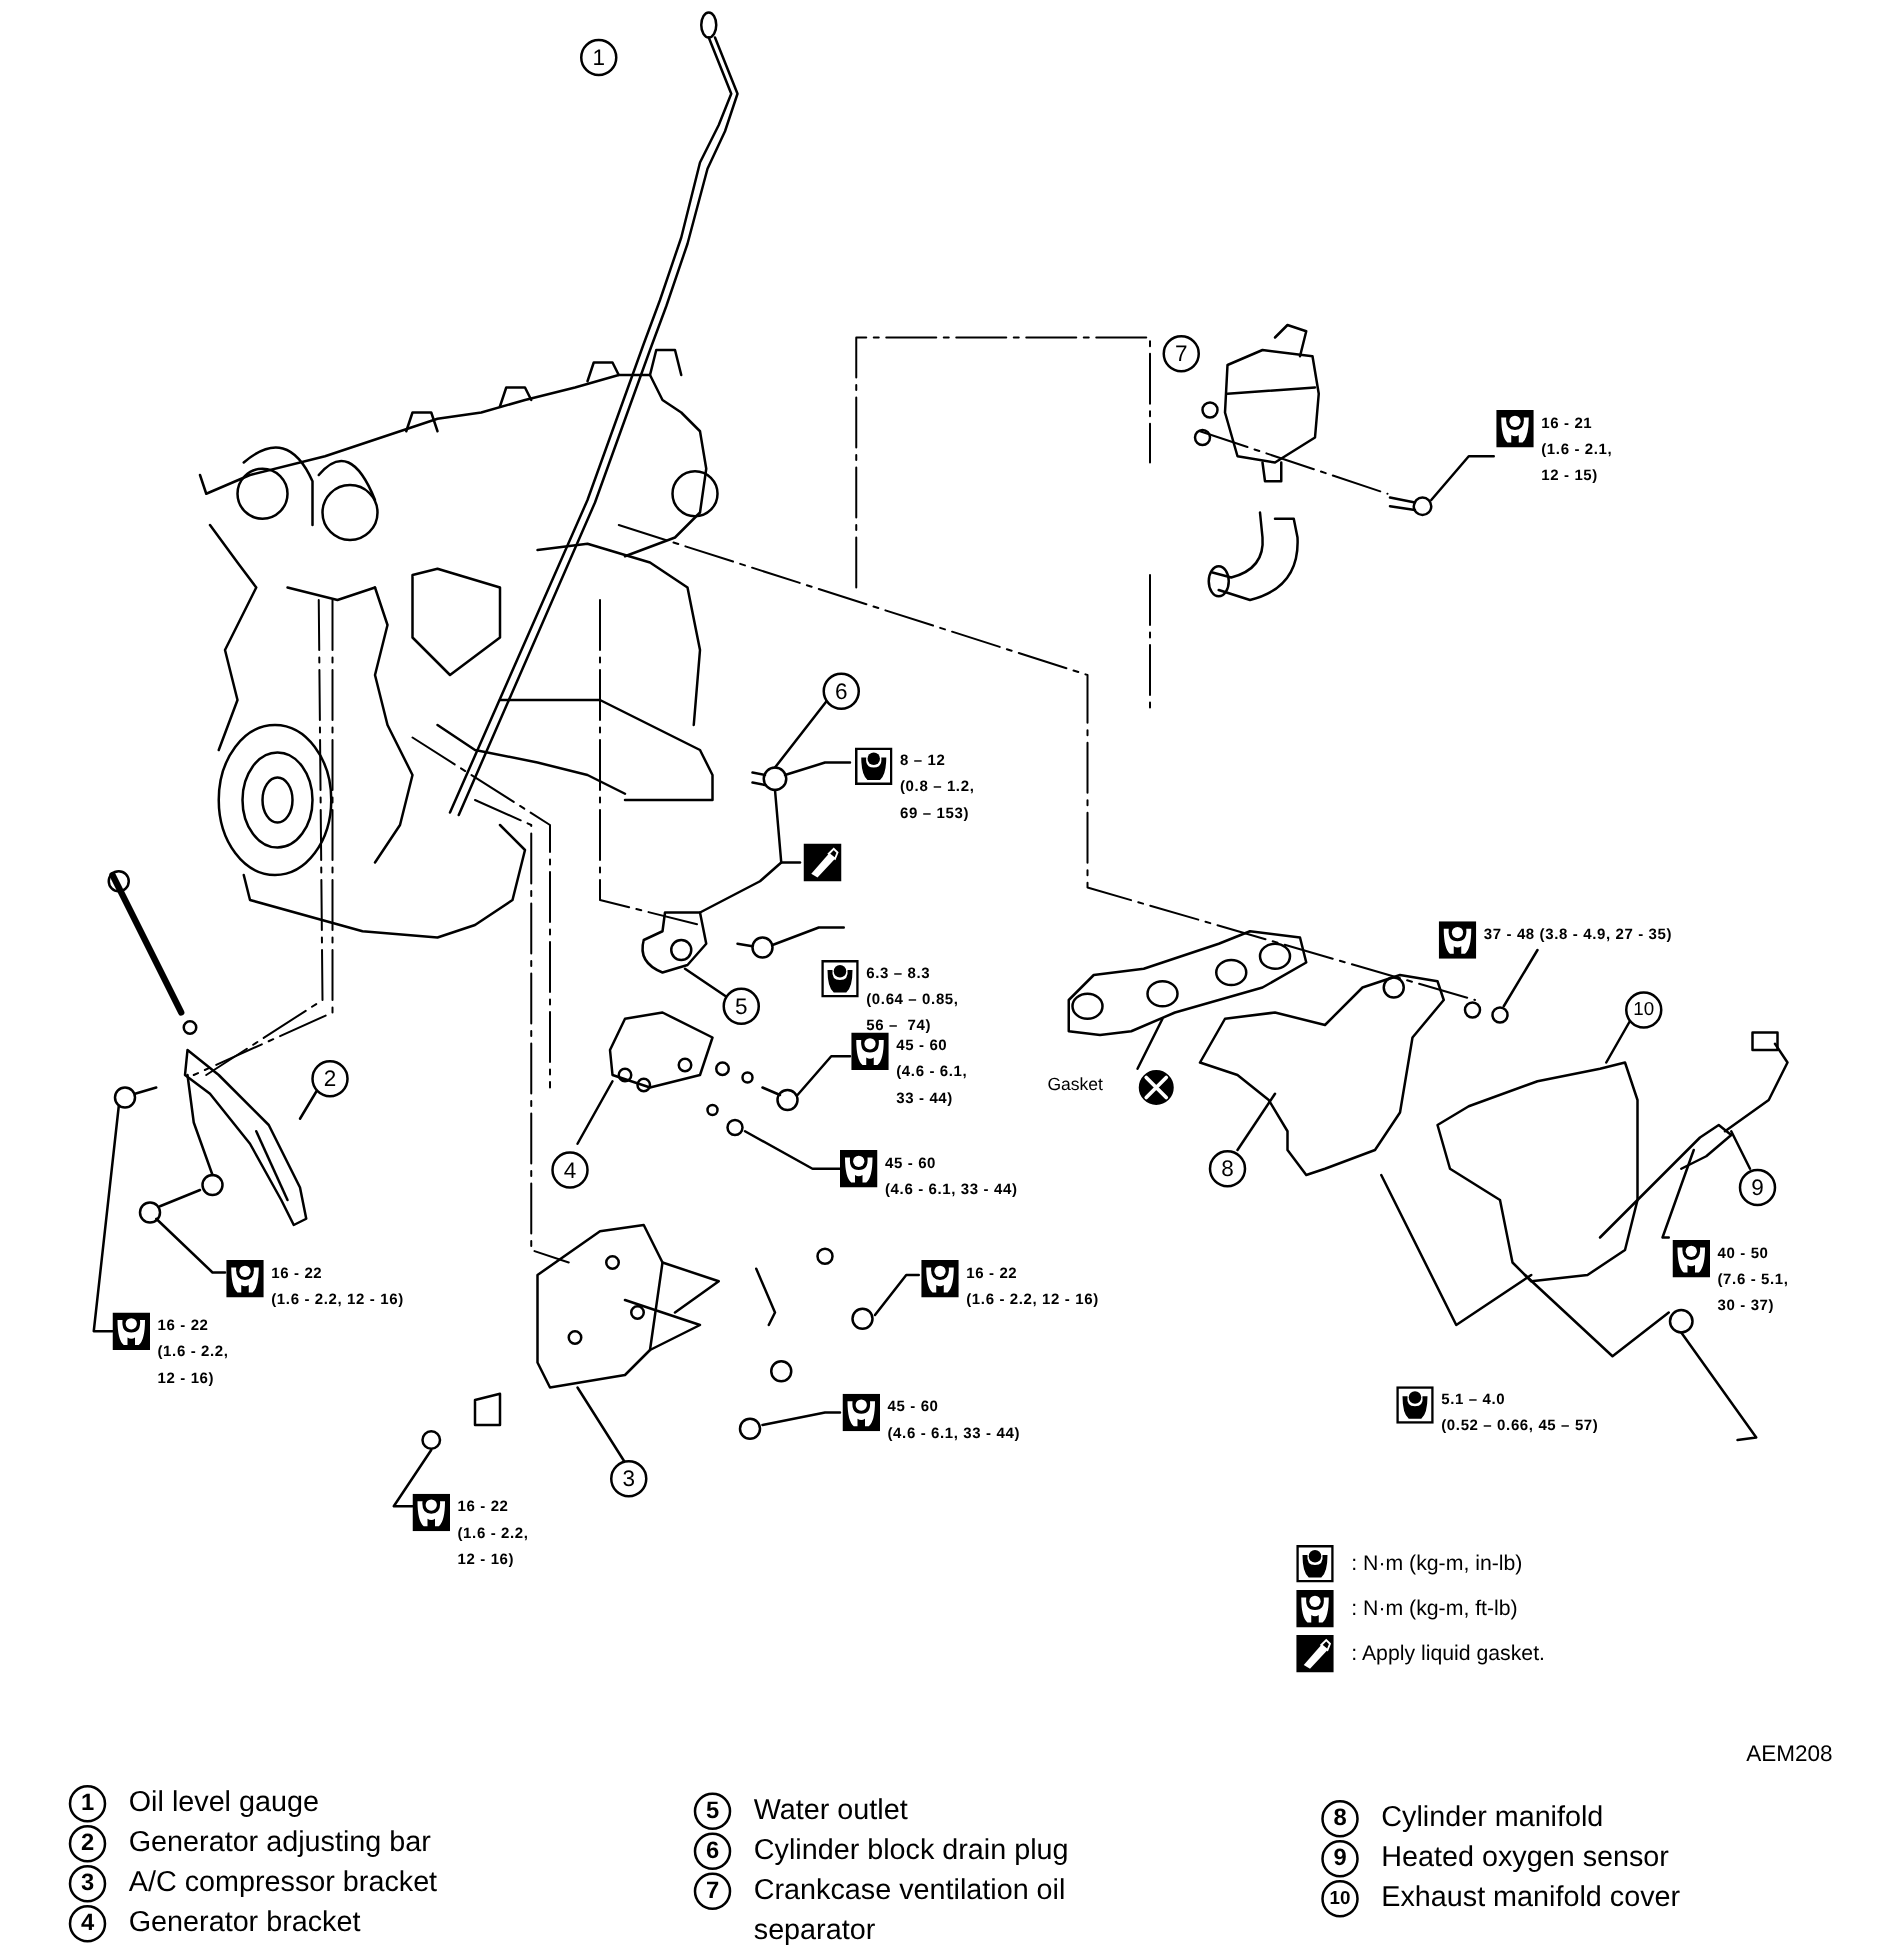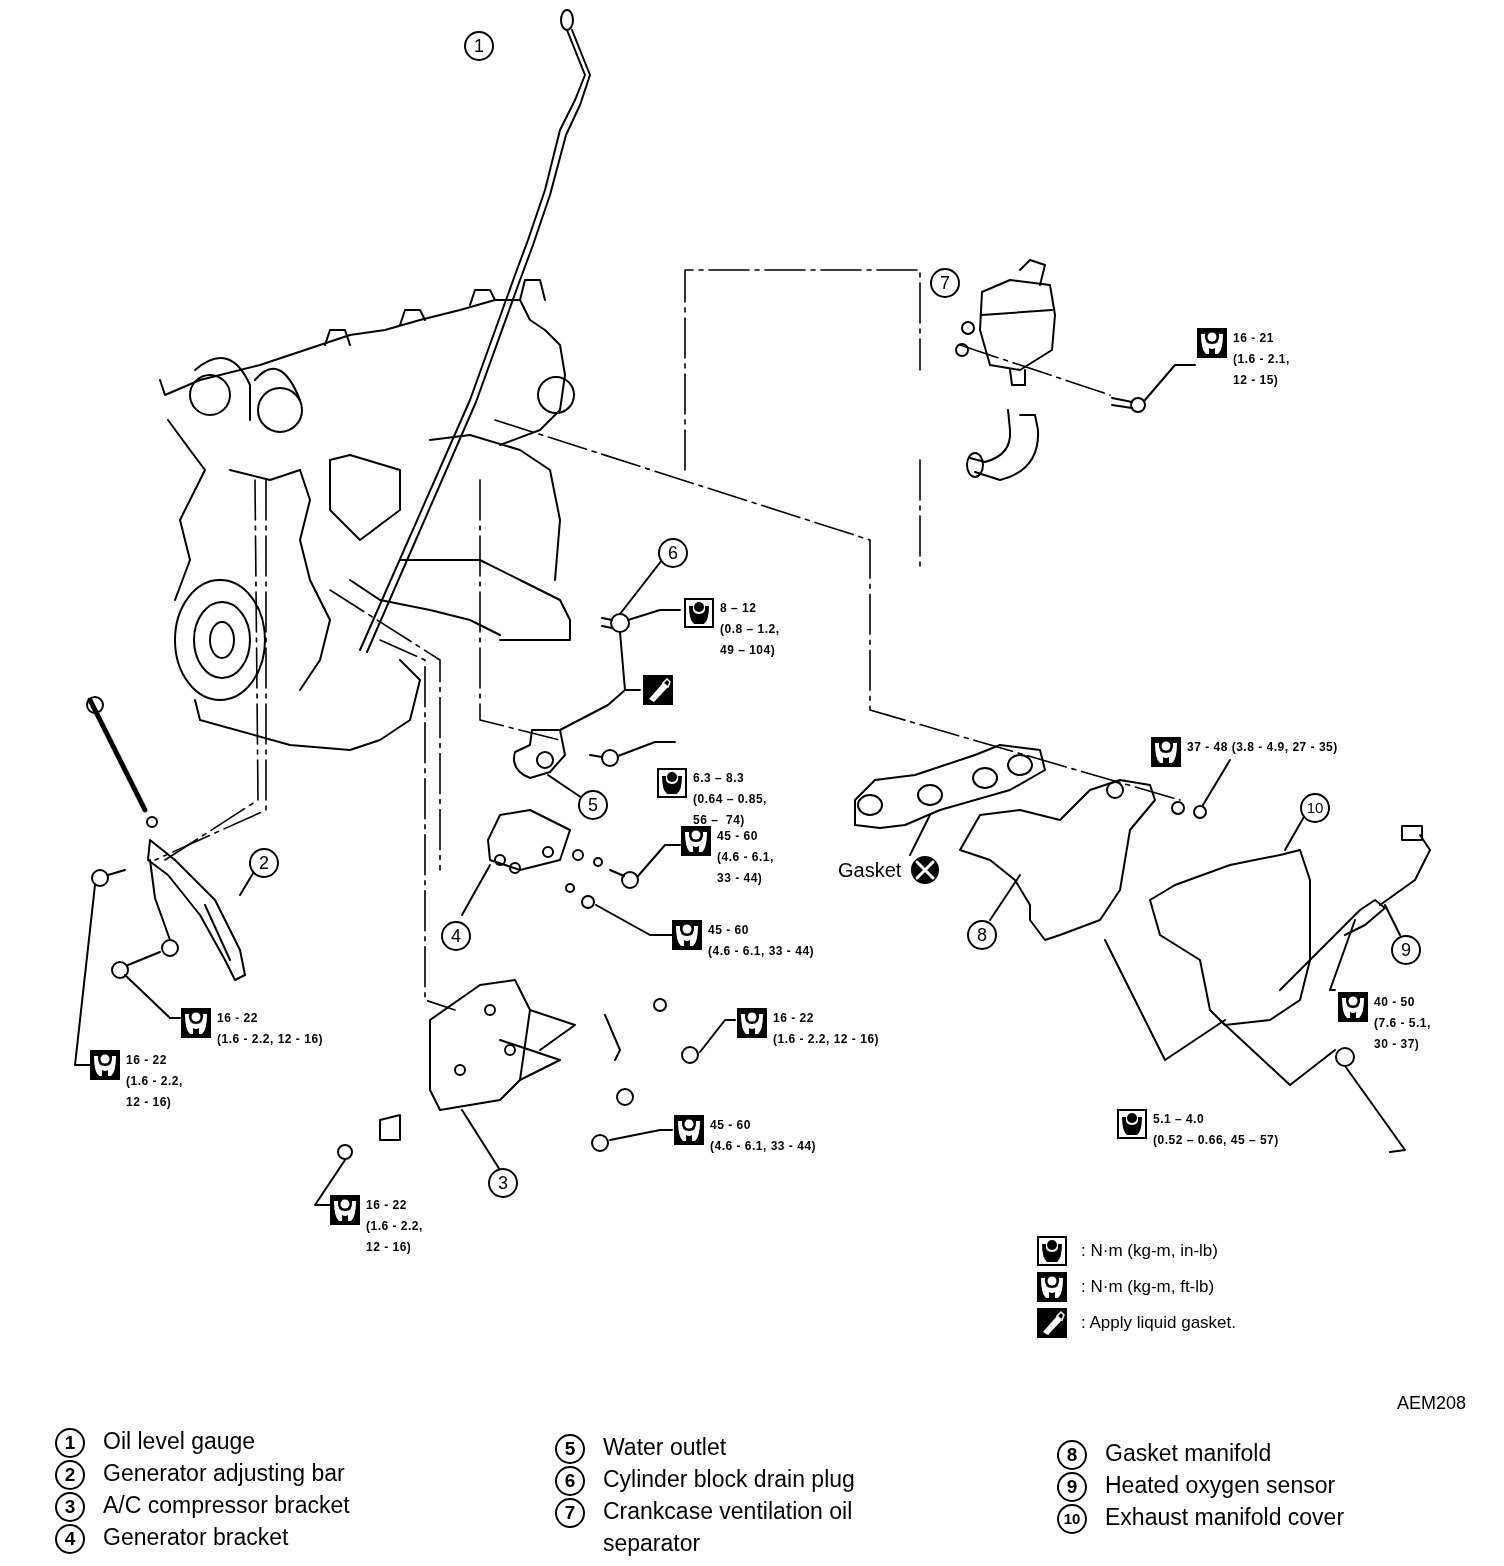--- a/index.html
+++ b/index.html
@@ -11,21 +11,21 @@
   .torque .ticon { position: absolute; left: 0; top: 0; width: 30px; height: 30px; }
   .torque .tlines { position: absolute; left: 36px; top: 0; }
   .torque .tl { display: block; }
   .legend-sym { position: absolute; font-size: 17px; font-family: "Liberation Sans", sans-serif; }
   .legend-sym .row { position: absolute; left: 0; height: 30px; white-space: nowrap; }
   .legend-sym .row .ico { position: absolute; left: 0; top: 0; width: 30px; height: 30px; }
   .legend-sym .row .txt { position: absolute; left: 44px; top: 5px; }
   .callout { position: absolute; width: 30px; height: 30px; border: 2px solid #000; border-radius: 50%;
              box-sizing: border-box; text-align: center; line-height: 26px; font-size: 18px;
              font-family: "Liberation Sans", sans-serif; background: #fff; }
-  .gasket-label { position: absolute; font-size: 20px; font-family: "Liberation Sans", sans-serif; text-align: center; }
+  .gasket-label { position: absolute; font-size: 14px; font-family: "Liberation Sans", sans-serif; text-align: center; }
   .fig-code { position: absolute; right: 38px; top: 1393px; font-size: 18px; font-family: "Liberation Sans", sans-serif; }
   .parts { position: absolute; top: 1428px; font-size: 23px; font-family: "Liberation Sans", sans-serif; }
   .parts .pi { position: relative; height: 32px; white-space: nowrap; }
   .parts .pn { position: absolute; left: 0; top: 0; width: 30px; height: 30px; border: 2px solid #000;
                border-radius: 50%; box-sizing: border-box; text-align: center; line-height: 26px;
                font-size: 19px; font-weight: bold; }
   .parts .pl { position: absolute; left: 48px; top: 0; }
 </style>
 </head>
 <body>
@@ -239,21 +239,21 @@
 <div class="torque" style="left:1197px;top:328px;">
   <svg class="ticon" viewBox="0 0 30 30">
       <use href="#ico-ftlb"></use>
     </svg>
   <div class="tlines"><span class="tl">16 - 21</span><span class="tl">(1.6 - 2.1,</span><span class="tl">12 - 15)</span></div>
 </div>
 <div class="torque" style="left:684px;top:598px;">
   <svg class="ticon" viewBox="0 0 30 30">
       <use href="#ico-inlb"></use>
     </svg>
-  <div class="tlines"><span class="tl">8 – 12</span><span class="tl">(0.8 – 1.2,</span><span class="tl">49 – 104)</span></div>
+  <div class="tlines"><span class="tl">8 – 12</span><span class="tl">(0.8 – 1.2,</span><span class="tl">69 – 153)</span></div>
 </div>
 <div class="torque" style="left:657px;top:727px;margin-top:41px;">
   <svg class="ticon" viewBox="0 0 30 30">
       <use href="#ico-inlb"></use>
     </svg>
   <div class="tlines"><span class="tl">6.3 – 8.3</span><span class="tl">(0.64 – 0.85,</span><span class="tl">56 –  74)</span></div>
 </div>
 <div class="torque" style="left:1151px;top:737px;">
   <svg class="ticon" viewBox="0 0 30 30">
       <use href="#ico-ftlb"></use>
@@ -369,21 +369,21 @@
       <span class="pn">7</span>
       <span class="pl">Crankcase ventilation oil</span>
     </div>
   <div class="pi">
       <span class="pl">separator</span>
     </div>
 </div>
 <div class="parts" style="left:1057px;top:1440px;">
   <div class="pi">
       <span class="pn">8</span>
-      <span class="pl">Gasket manifold</span>
+      <span class="pl">Cylinder manifold</span>
     </div>
   <div class="pi">
       <span class="pn">9</span>
       <span class="pl">Heated oxygen sensor</span>
     </div>
   <div class="pi">
       <span class="pn" style="font-size:15px;">10</span>
       <span class="pl">Exhaust manifold cover</span>
     </div>
 </div>

